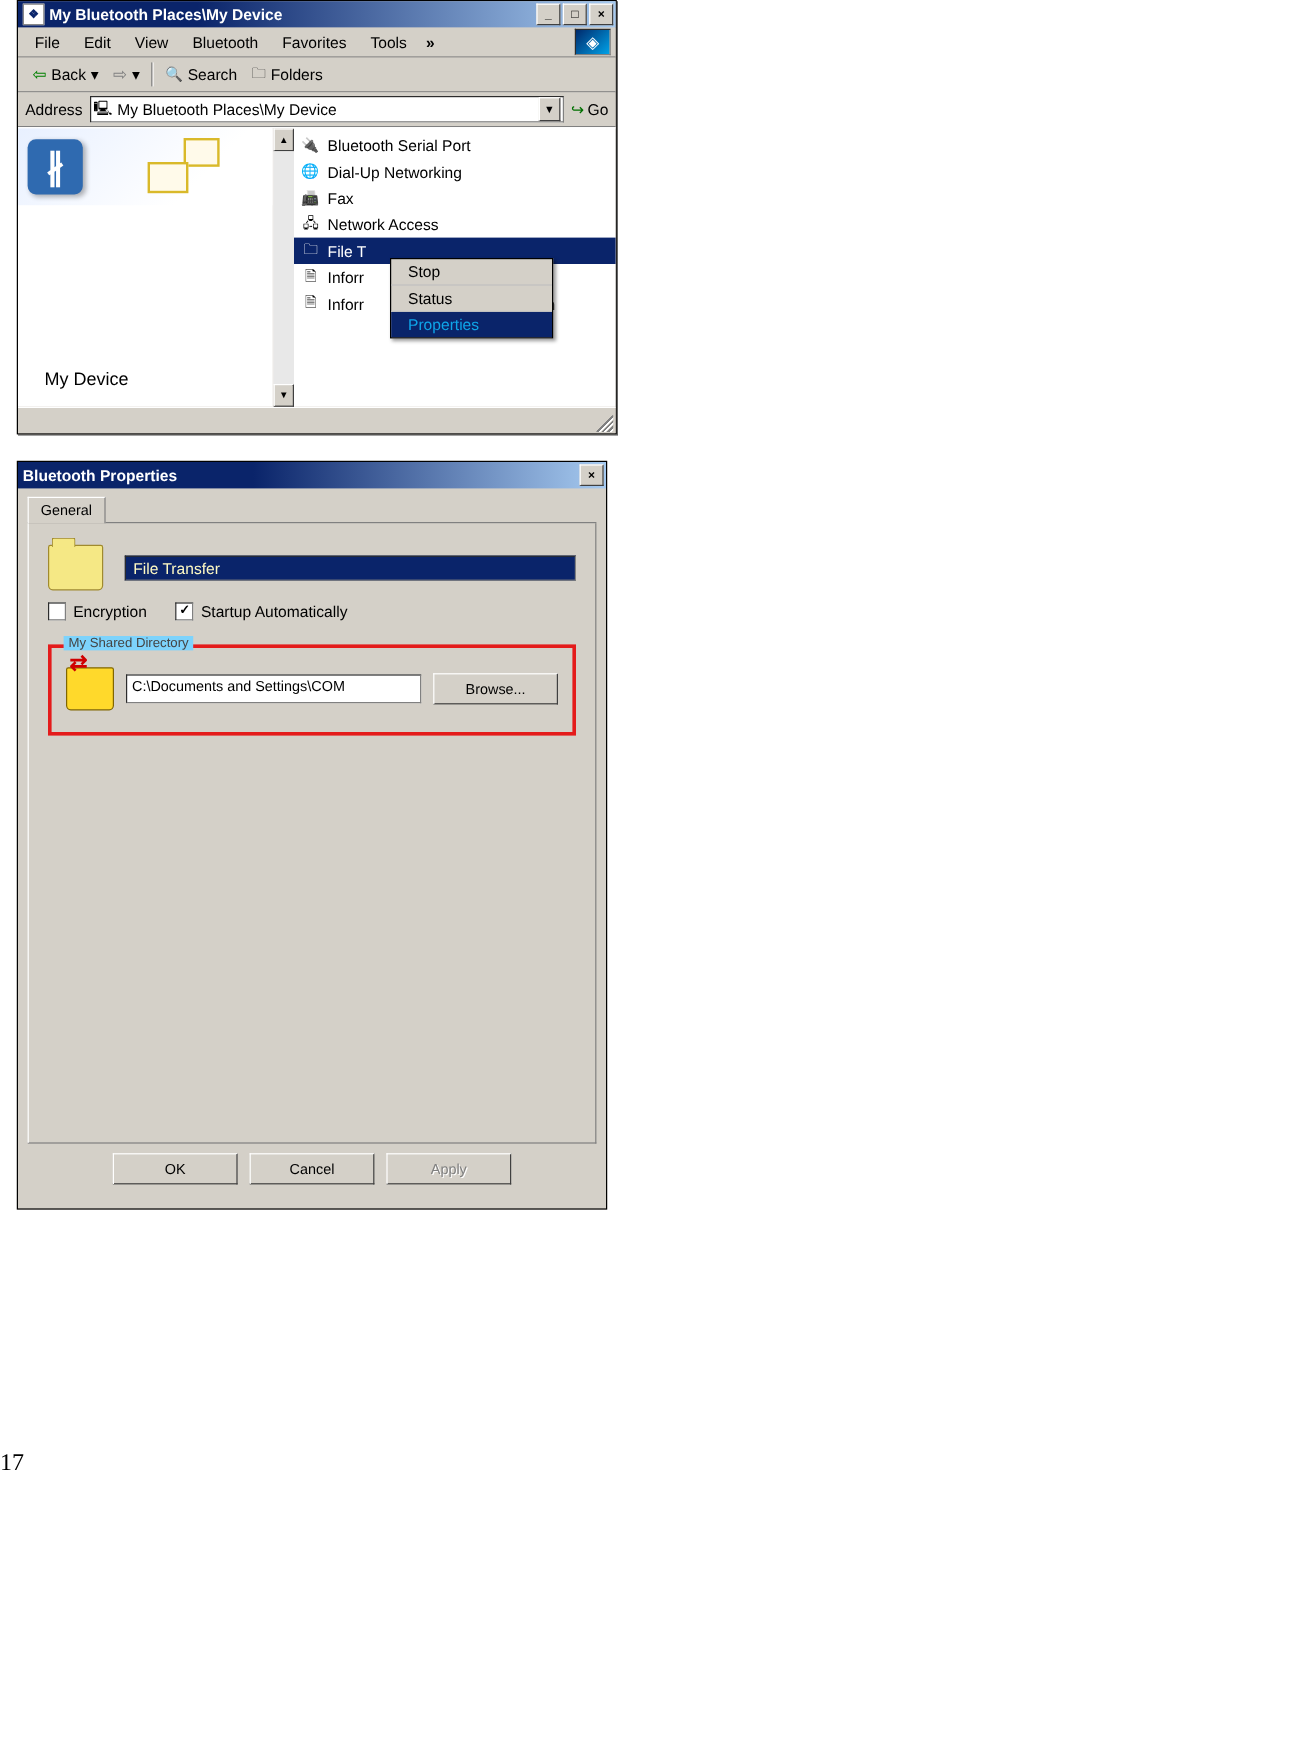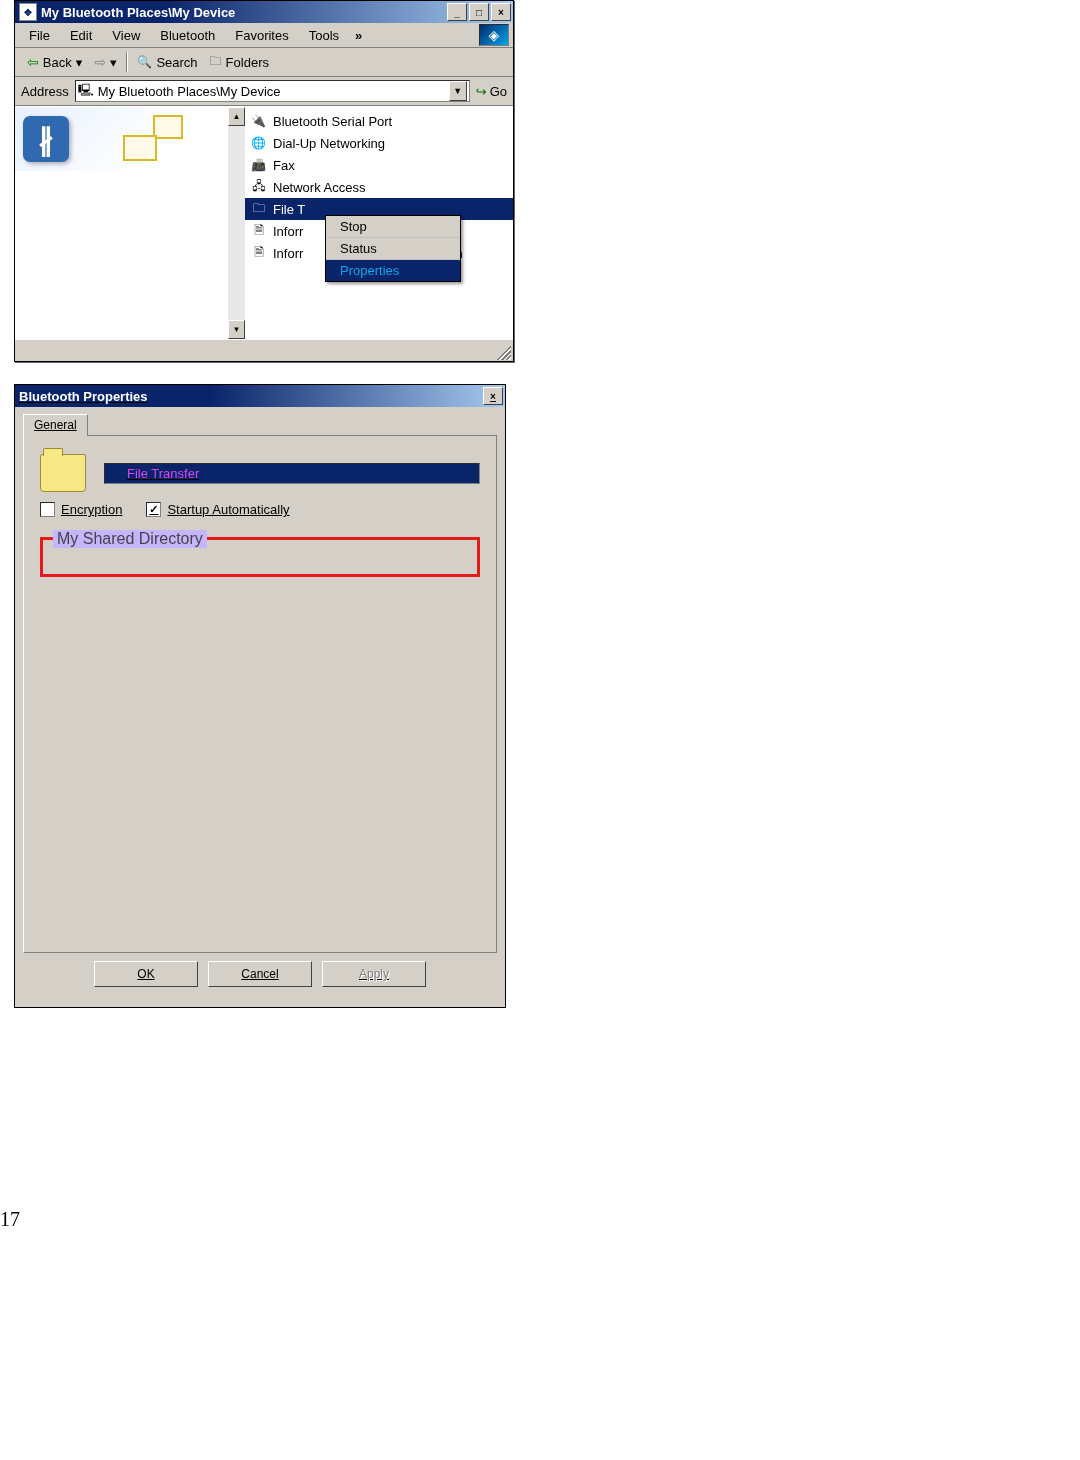--- a/index.html
+++ b/index.html
@@ -163,21 +163,20 @@
       linear-gradient(135deg, transparent 48%, #808080 48% 56%, #fff 56% 62%, transparent 62%),
       linear-gradient(135deg, transparent 64%, #808080 64% 72%, #fff 72% 78%, transparent 78%),
       linear-gradient(135deg, transparent 80%, #808080 80% 88%, #fff 88% 94%, transparent 94%);
   }
 
   
   .dlg {
     width:490px; margin-left:14px; margin-top:22px;
     border:1px solid #000; background:#d4d0c8;
     font-family: Tahoma, Arial, sans-serif;
-    text-decoration: underline;
   }
   .dlg .titlebar { background: linear-gradient(to right,#0a246a 0%, #0a246a 40%, #a6caf0 100%); }
   .dlg-body { padding:6px 8px 10px 8px; position:relative; }
   .tabstrip { display:flex; border-bottom:1px solid #808080;text-align:center; }
   .tab {
     padding:3px 10px 4px 10px; font-size:12px;
     border:1px solid #808080; border-bottom:none; background:#d4d0c8;
     border-top-color:#fff; border-left-color:#fff;
     position:relative; top:1px; margin-right:2px;
   }
@@ -189,36 +188,36 @@
   .folder-icon {
     width:44px; height:36px; background:#f5e885;
     border:1px solid #a08a2e; border-radius:2px 2px 4px 4px;
     position:relative;
   }
   .folder-icon:before {
     content:""; position:absolute; top:-7px; left:2px; width:18px; height:7px;
     background:#f5e885; border:1px solid #a08a2e; border-bottom:none; border-radius:2px 2px 0 0;
   }
   .namefield {
-    flex:1; background:#0a246a; color:#d946ef; padding:2px 22px;
+    flex:1; background:#0a246a; color:#fef9c3; padding:2px 6px;
     border:1px inset #808080; font-size:13px;
   }
   .check-row { display:flex; gap:24px; align-items:center; }
   .chk { display:flex; align-items:center; gap:6px; font-size:13px; }
   .chkbox-empty { width:13px; height:13px; background:#fff; border:1px inset #808080; display:inline-block;}
   .chkbox-checked { width:13px; height:13px; background:#fff; border:1px inset #808080; display:inline-flex; align-items:center; justify-content:center; font-size:11px; line-height:11px;}
   .chkbox-checked:after { content:"✓"; color:#000; font-weight:bold; }
 
   .group-red {
     margin-top:20px; border:3px solid #e41b1b; padding:16px 12px 18px 12px;
     position:relative;
   }
   .group-legend {
-    position:absolute; top:-10px; left:10px; background:#c4b5fd; padding:0 4px;
-    font-size:16px; color:#444;
+    position:absolute; top:-10px; left:10px; background:#7dd3fc; padding:0 4px;
+    font-size:11px; color:#444;
   }
   .group-row { display:flex; align-items:center; gap:10px; }
   .share-icon {
     width:38px; height:34px; position:relative;
     background:#ffd92b; border:1px solid #806600; border-radius:2px 2px 4px 4px;
   }
   .share-icon:before {
     content:"⇄"; color:#d00000; position:absolute; top:-16px; left:2px;
     font-size:18px; font-weight:bold;
   }
@@ -304,20 +303,21 @@
     </div>
 
     <div class="explorer-body">
       <div class="left-pane">
         <div class="banner">
           <div class="bt-big">∦</div>
           <div class="yel-sq"></div>
           <div class="yel-sq2"></div>
         </div>
         <div class="spacer"></div>
+        <div class="label-bottom">My Device</div>
       </div>
 
       <div class="scrollv">
         <div class="sbtn">▲</div>
         <div class="track"></div>
         <div class="sbtn">▼</div>
       </div>
 
       <div class="right-pane">
         <div class="srv-item">
@@ -386,20 +386,25 @@
             <span>Encryption</span>
           </label>
           <label class="chk">
             <span class="chkbox-checked"></span>
             <span>Startup Automatically</span>
           </label>
         </div>
 
         <div class="group-red">
           <div class="group-legend">My Shared Directory</div>
+          <div class="group-row">
+            <div class="share-icon"></div>
+            <div class="pathfield">C:\Documents and Settings\COM</div>
+            <div class="winbtn">Browse...</div>
+          </div>
         </div>
       </div>
       <div class="btn-row">
         <div class="winbtn">OK</div>
         <div class="winbtn">Cancel</div>
         <div class="winbtn disabled">Apply</div>
       </div>
     </div>
   </div>
 

